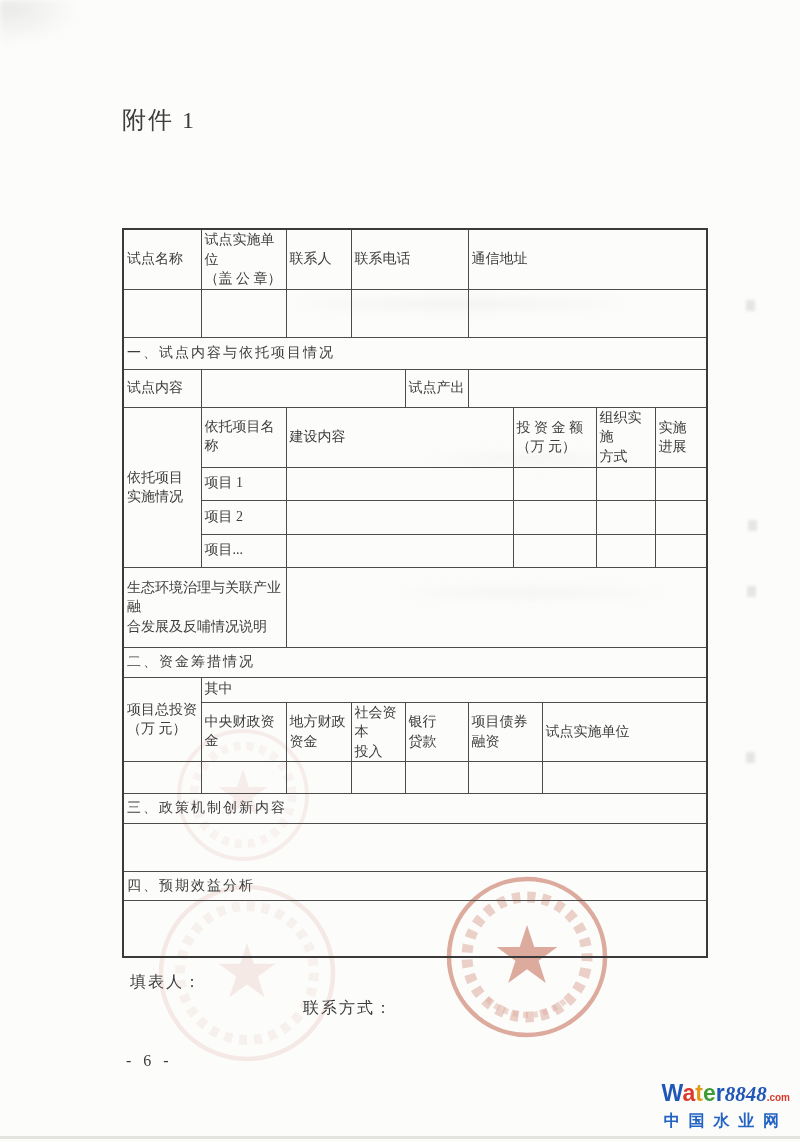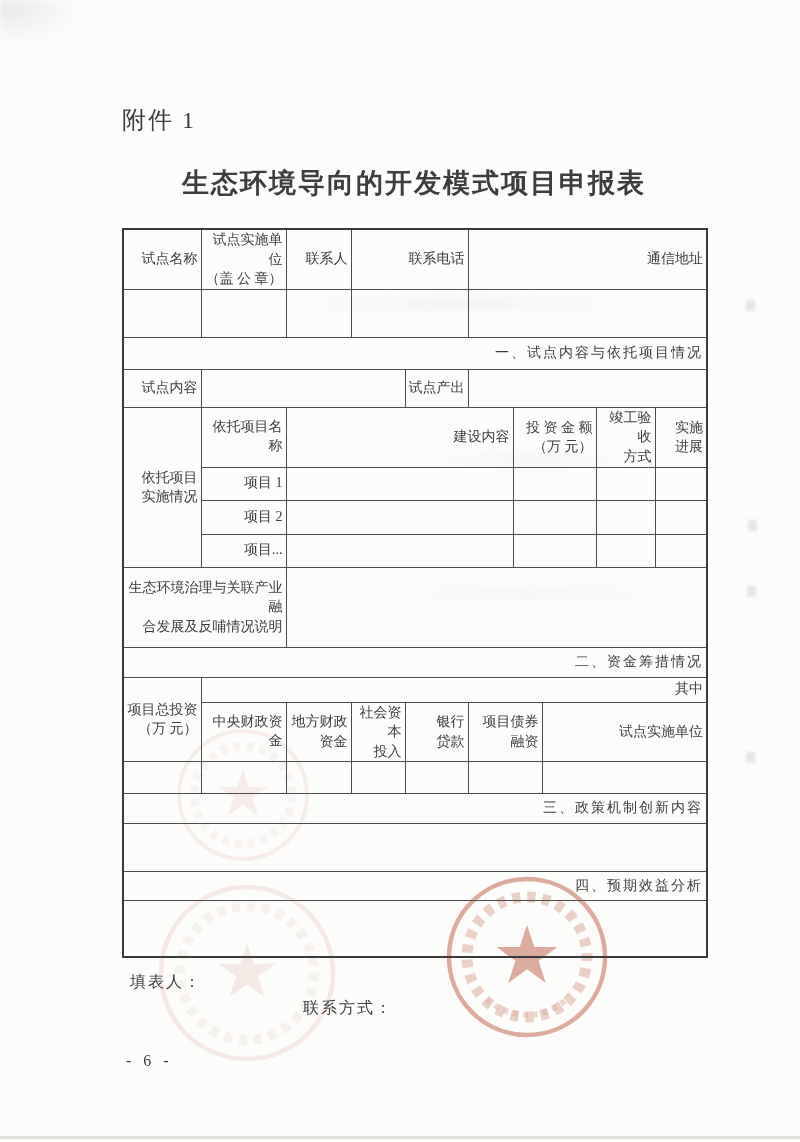--- a/index.html
+++ b/index.html
@@ -22,21 +22,21 @@
   .attachment{position:absolute; left:122px; top:104px; font-size:24px; letter-spacing:2px; z-index:2;}
   .doc-title{position:absolute; left:122px; top:165px; width:584px; text-align:center;
     font-size:27px; font-weight:bold; letter-spacing:2px; z-index:2;}
   
   table.form{
     position:absolute; left:122px; top:228px; z-index:2;
     border-collapse:collapse; table-layout:fixed; width:586px;
     background:transparent;
   }
   table.form td{
-    border:1px solid #4c4c4c; padding:0 3px; text-align:right; vertical-align:middle;
+    border:1px solid #4c4c4c; padding:0 3px; text-align:left; vertical-align:middle;
     font-size:14px; line-height:1.35; overflow:hidden; background:transparent;
   }
   table.form{border:2px solid #3a3a3a;}
   td.hd{font-size:15px;}
   td.sec{font-size:15.5px; letter-spacing:2px;}
   .l{display:block; line-height:1.4;}
   tr.r52{height:52px} tr.r48{height:48px} tr.r32{height:32px} tr.r38{height:38px}
   tr.r47{height:47px} tr.r33{height:33px} tr.r34{height:34px} tr.r80{height:80px}
   tr.r30{height:30px} tr.r25{height:25px} tr.r43{height:43px} tr.r29{height:29px}
   tr.r56{height:56px}
@@ -85,21 +85,20 @@
   </svg>
 
   <svg class="seal" style="left:443px;top:873px;opacity:.6" width="168" height="168" viewBox="-84 -84 168 168">
     <circle r="78" fill="none" stroke="#c87660" stroke-width="4.5"></circle>
     <circle r="60" fill="none" stroke="#c87660" stroke-width="11" stroke-dasharray="8 7" opacity=".55" transform="rotate(12)"></circle>
     <path d="M -40 42 A 58 58 0 0 0 40 42" fill="none" stroke="#c87660" stroke-width="6" stroke-dasharray="5 5" opacity=".45"></path>
     <polygon fill="#c87660" points="0,-32 7.3,-9.9 30.4,-9.9 11.6,3.8 18.8,25.9 0,12.2 -18.8,25.9 -11.6,3.8 -30.4,-9.9 -7.3,-9.9"></polygon>
   </svg>
 
   <div class="attachment">附件 1</div>
-  <div class="doc-title">生态环境导向的开发模式项目申报表</div>
 
   <table class="form">
     <colgroup>
       <col style="width:78px">
         <col style="width:85px">
         <col style="width:65px">
         <col style="width:54px">
       <col style="width:63px">
         <col style="width:45px">
         <col style="width:29px">
@@ -139,21 +138,21 @@
         <span class="l">依托项目</span>
         <span class="l">实施情况</span>
       </td>
       <td class="hd">依托项目名称</td>
       <td class="hd" colspan="4">建设内容</td>
       <td class="hd" colspan="2">
         <span class="l">投 资 金 额</span>
         <span class="l">（万 元）</span>
       </td>
       <td class="hd">
-        <span class="l">竣工验收</span>
+        <span class="l">组织实施</span>
         <span class="l">方式</span>
       </td>
       <td class="hd">
         <span class="l">实施</span>
         <span class="l">进展</span>
       </td>
     </tr>
     <tr class="r33">
       <td>项目 1</td>
       <td colspan="4"></td>
@@ -233,14 +232,20 @@
     <tr class="r56">
       <td colspan="10"></td>
     </tr>
   </tbody>
     </table>
 
   <div class="filler">填表人：</div>
   <div class="contact">联系方式：</div>
   <div class="pageno">- 6 -</div>
 
+  <div class="watermark">
+    <div class="wm-line1">
+      <span class="wm-word"><span class="wl0">W</span><span class="wl1">a</span><span class="wl2">t</span><span class="wl3">e</span><span class="wl4">r</span></span><span class="wm-num">8848</span><span class="wm-tld">.com</span>
+    </div>
+    <div class="wm-line2">中国水业网</div>
+  </div>
 
 </div>
 
 </body></html>

